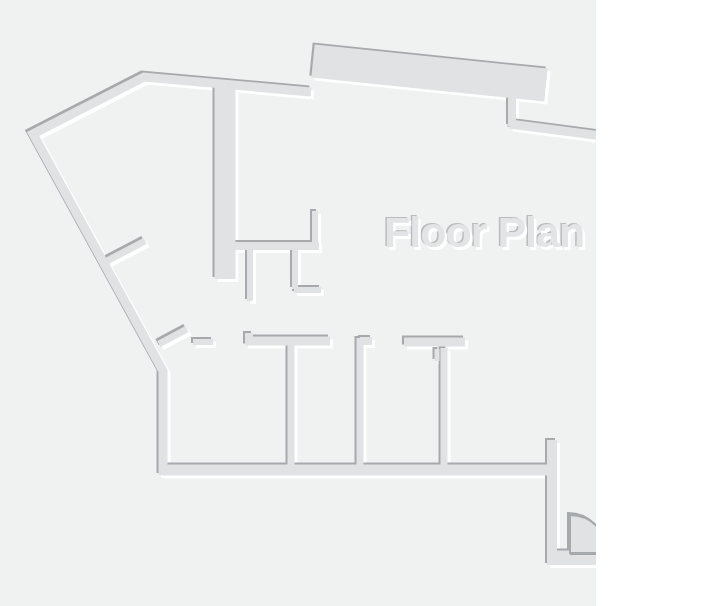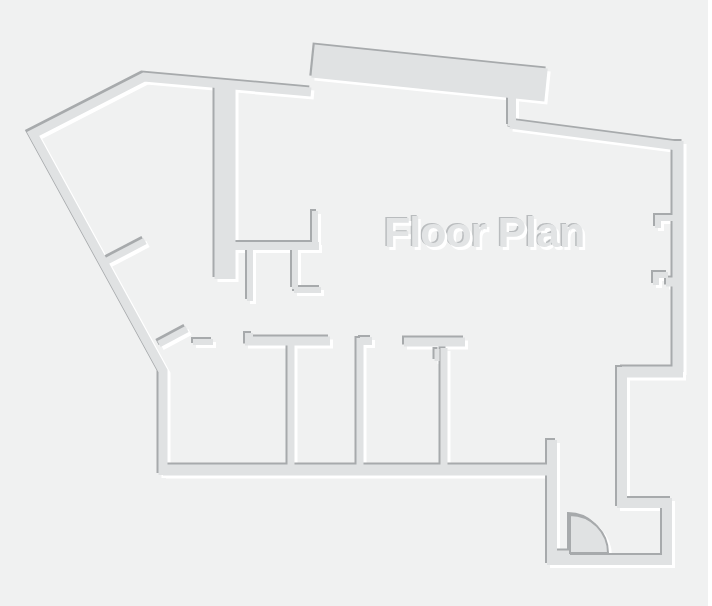--- a/index.html
+++ b/index.html
@@ -2,21 +2,21 @@
 <html style="--bg: #f0f1f1; --wall: #e0e2e3; --emboss-dark: #a7aaac; --emboss-light: #ffffff; --title-fill: #e2e4e5; --title-dark: #b9bcbe;"><head>
 <meta charset="utf-8">
 <style>
   html, body {
     margin: 0;
     padding: 0;
     font-family: "Liberation Sans", sans-serif;
   }
   .canvas {
     position: relative;
-    width: 708px;
+    width: 596px;
     height: 606px;
     background: var(--bg, #f0f1f1);
     overflow: hidden;
     text-align: center;
   }
   .plan-svg {
     position: absolute;
     left: 0;
     top: 0;
   }

